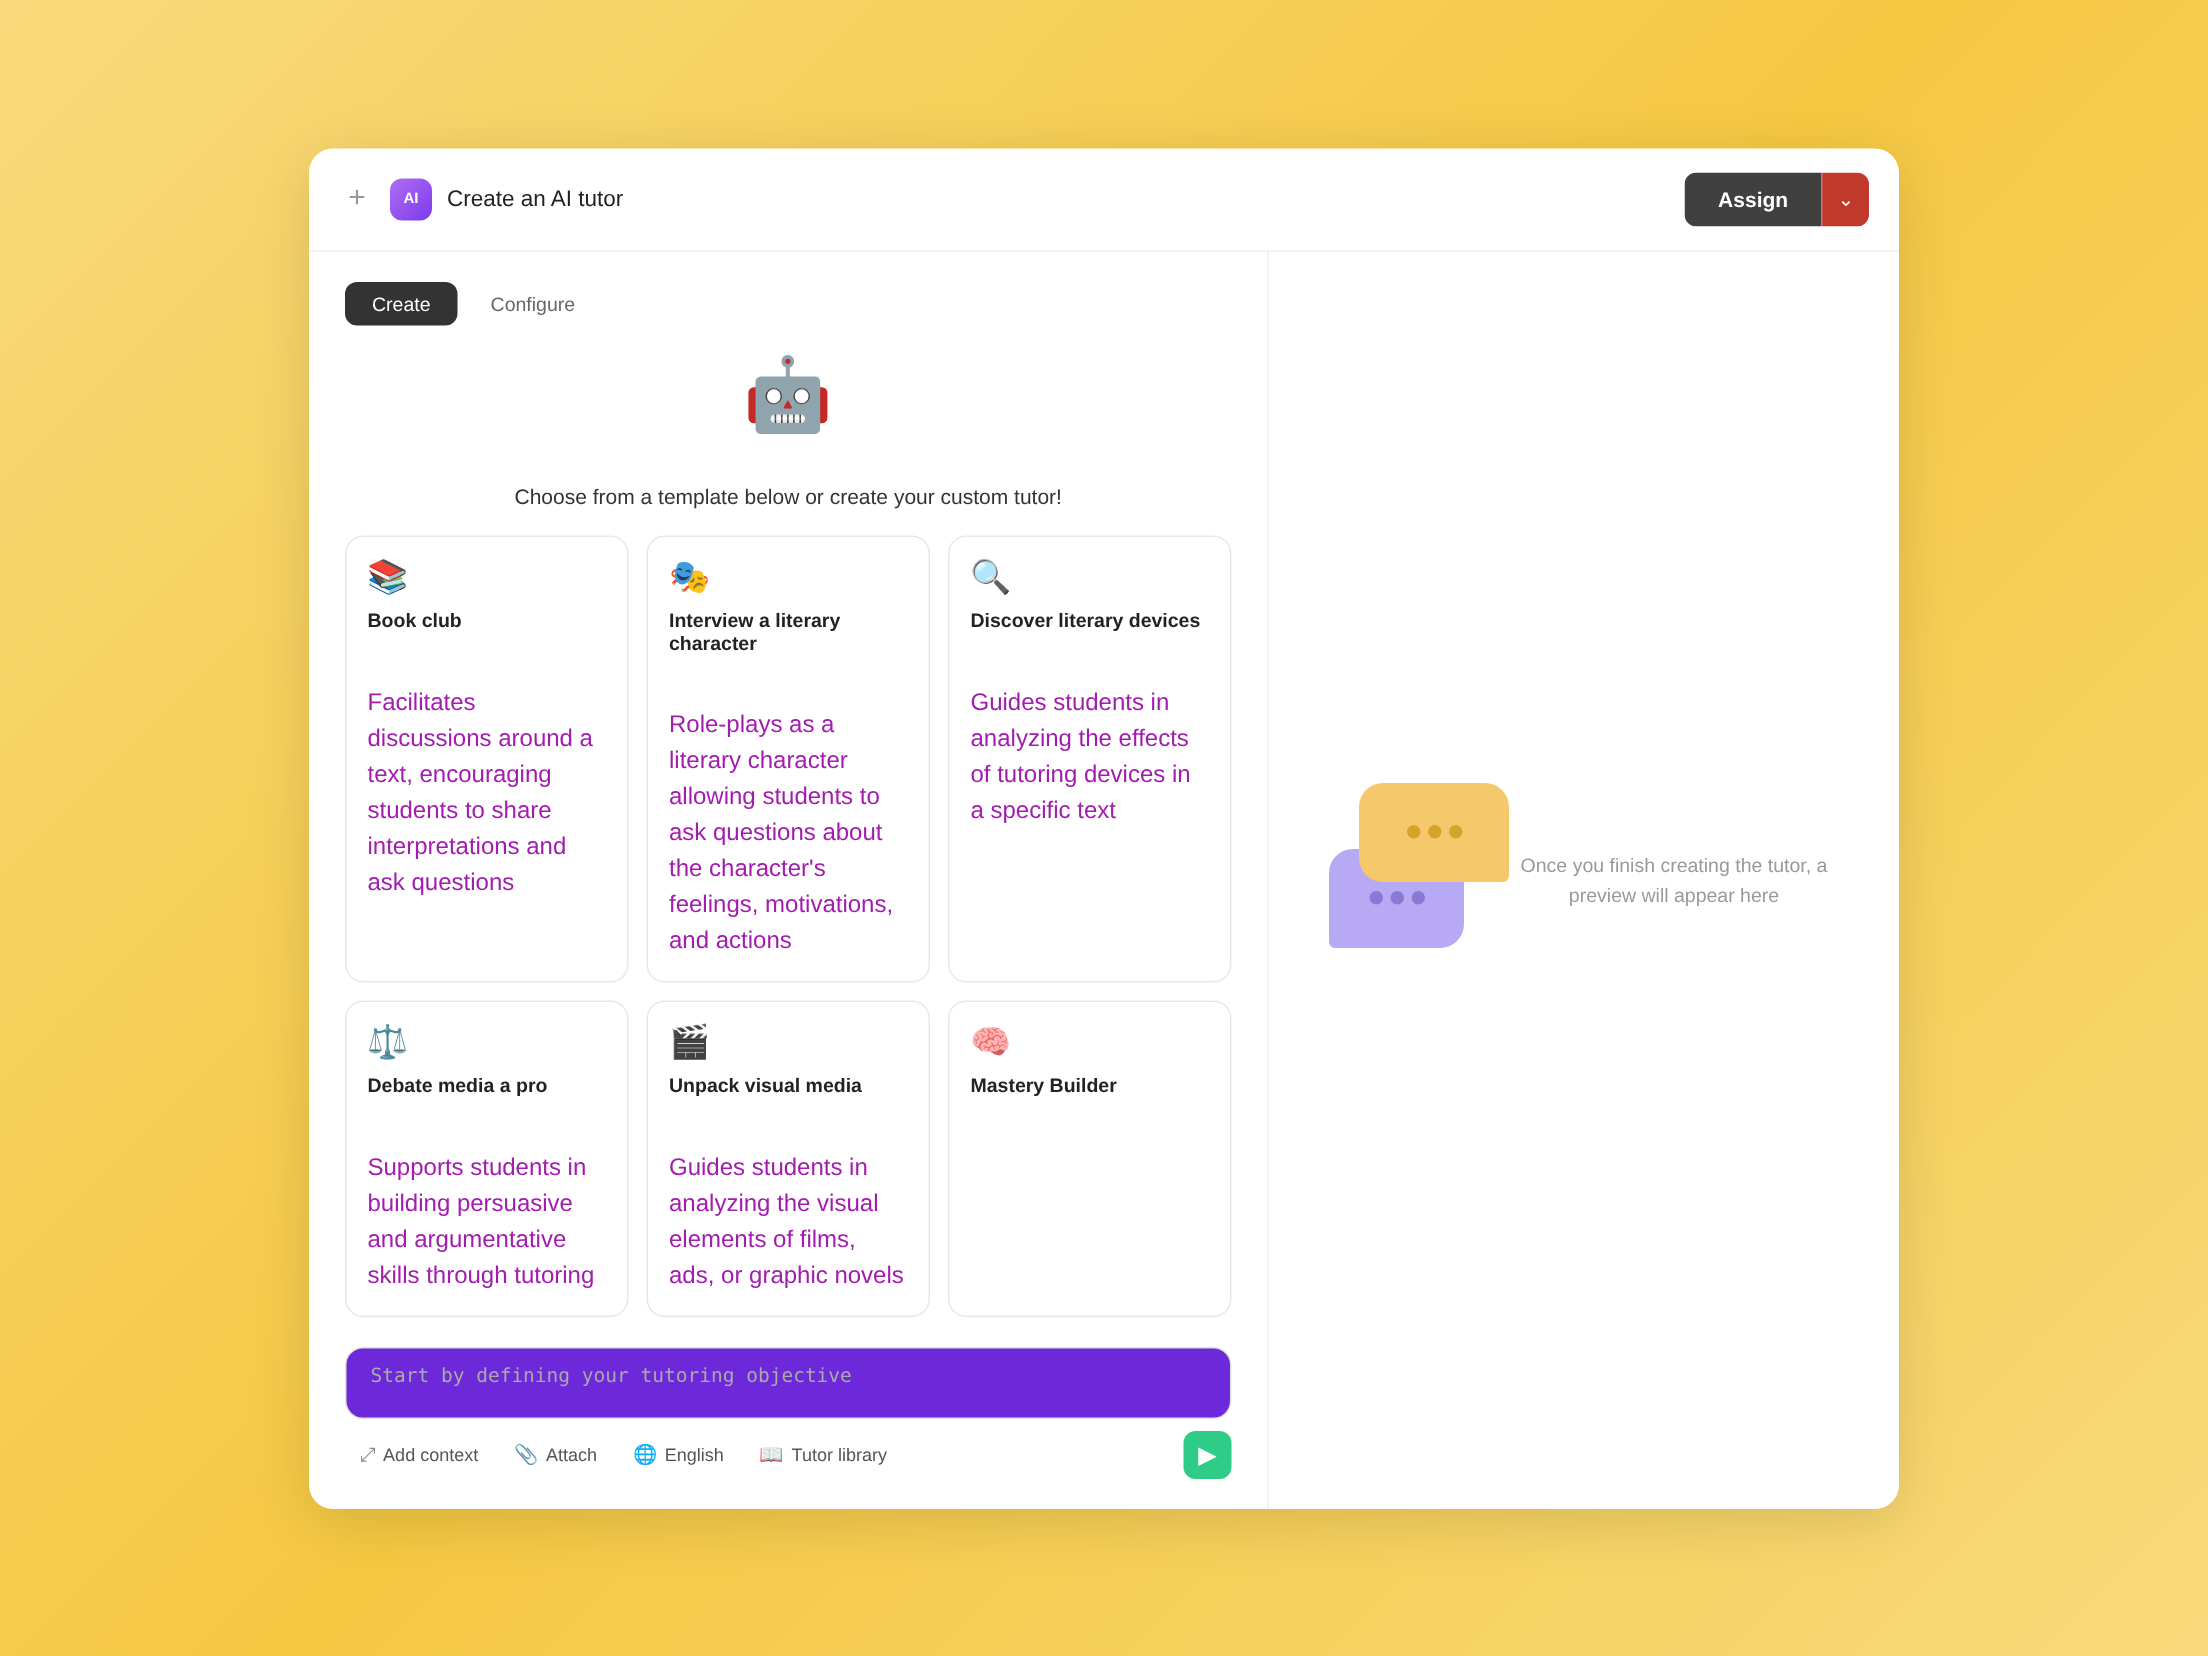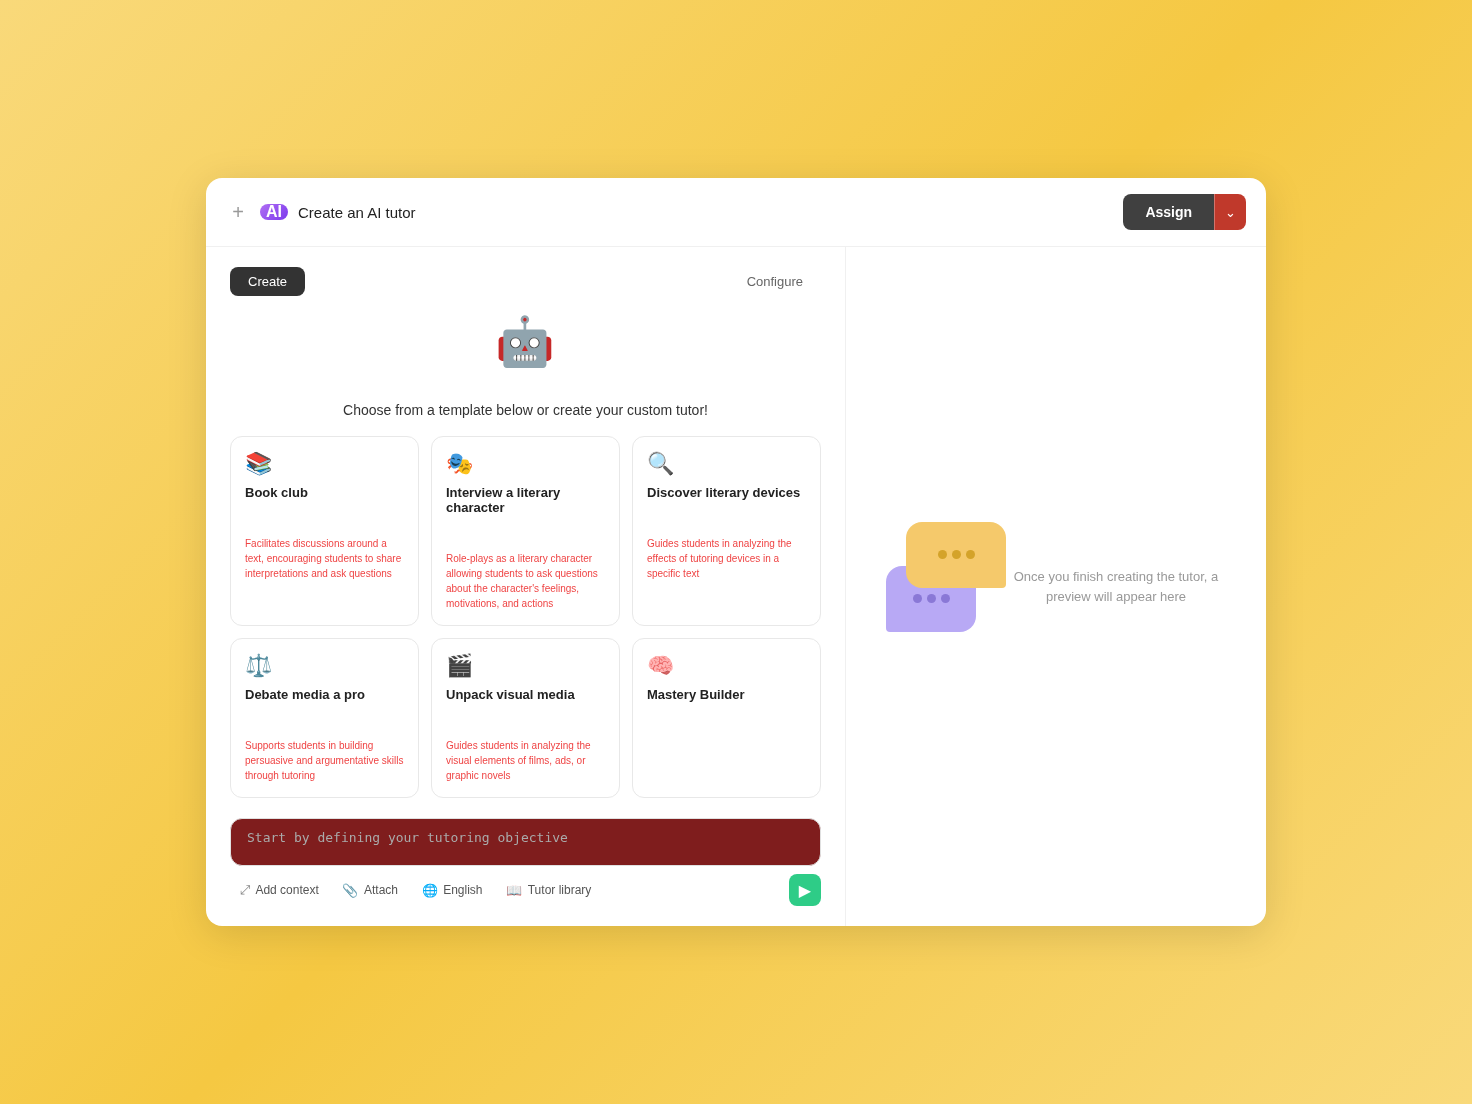--- a/index.html
+++ b/index.html
@@ -31,23 +31,23 @@
     }
     .plus-icon {
       width: 24px; height: 24px;
       display: flex; align-items: center; justify-content: center;
       color: #999; font-size: 20px; cursor: pointer;
     }
     .ai-badge {
       background: linear-gradient(135deg, #b06ef3, #7c3aed);
       color: #fff;
       border-radius: 8px;
-      width: 28px; height: 16px;
-      display: flex; align-items: center; justify-content: center;
-      font-size: 16px; font-weight: 700; text-align: right;
+      width: 28px; height: 28px;
+      display: flex; align-items: center; justify-content: center;
+      font-size: 10px; font-weight: 700; text-align: right;
     }
     .modal-title {
       font-size: 15px;
       font-weight: 400;
       color: #222;
       flex: 1;
     }
     .assign-btn-group {
       display: flex;
       align-items: center;
@@ -84,21 +84,20 @@
       flex: 0 0 640px;
       padding: 20px 24px;
       border-right: 1px solid #f0f0f0;
       display: flex;
       flex-direction: column;
     }
     .tab-row {
       display: flex;
       gap: 4px;
       margin-bottom: 17px;
-      justify-content: space-between;
     }
     .tab {
       padding: 7px 18px;
       border-radius: 8px;
       font-size: 13px;
       font-weight: 500;
       cursor: pointer;
       border: none;
       background: transparent;
       color: #666;
@@ -142,41 +141,41 @@
       margin-bottom: 8px;
       display: block;
     }
     .card-title {
       font-size: 13px;
       font-weight: 600;
       color: #222;
       margin-bottom: 6px;
     }
     .card-desc {
-      font-size: 10px;
-      color: #ef4444;
+      font-size: 16px;
+      color: #a21caf;
       line-height: 1.5;
       margin-top: 36px;
     }
     .input-area {
       margin-top: 20px;
     }
     .input-box {
       border: 1.5px solid #e0e0e0;
       border-radius: 12px;
       padding: 10px 16px;
       width: 100%;
       font-size: 13px;
       color: #aaa;
       outline: none;
       resize: none;
       height: 48px;
       display: flex;
       align-items: center;
-      background: #7f1d1d;
+      background: #6d28d9;
     }
     .input-box::placeholder { color: #aaa; }
     textarea.input-box {
       height: 48px;
       line-height: 1.4;
     }
     .toolbar-row {
       display: flex;
       align-items: center;
       margin-top: 8px;

